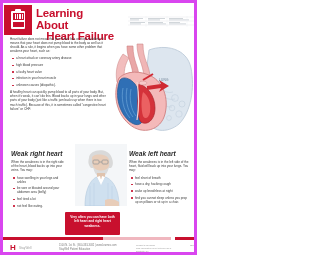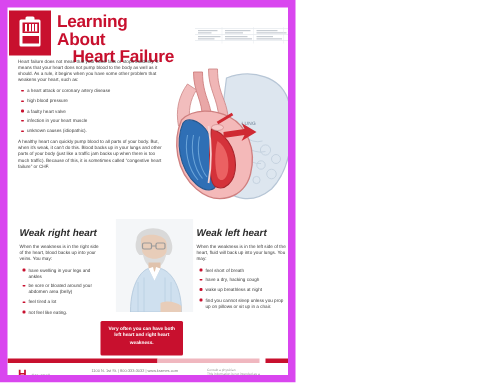--- a/index.html
+++ b/index.html
@@ -9,21 +9,21 @@
   }
   body {
     font-family: "Liberation Sans", sans-serif;
   }
   #page {
     position: relative;
     width: 197px;
     height: 255px;
     overflow: hidden;
     background: #ffffff;
-    border: 5px solid #d946ef;
+    border: 3px solid #d946ef;
     box-sizing: border-box;
   }
 
   
   .header {
     position: absolute;
     left: 0; top: 0;
     width: 197px;
     height: 32px;
   }

